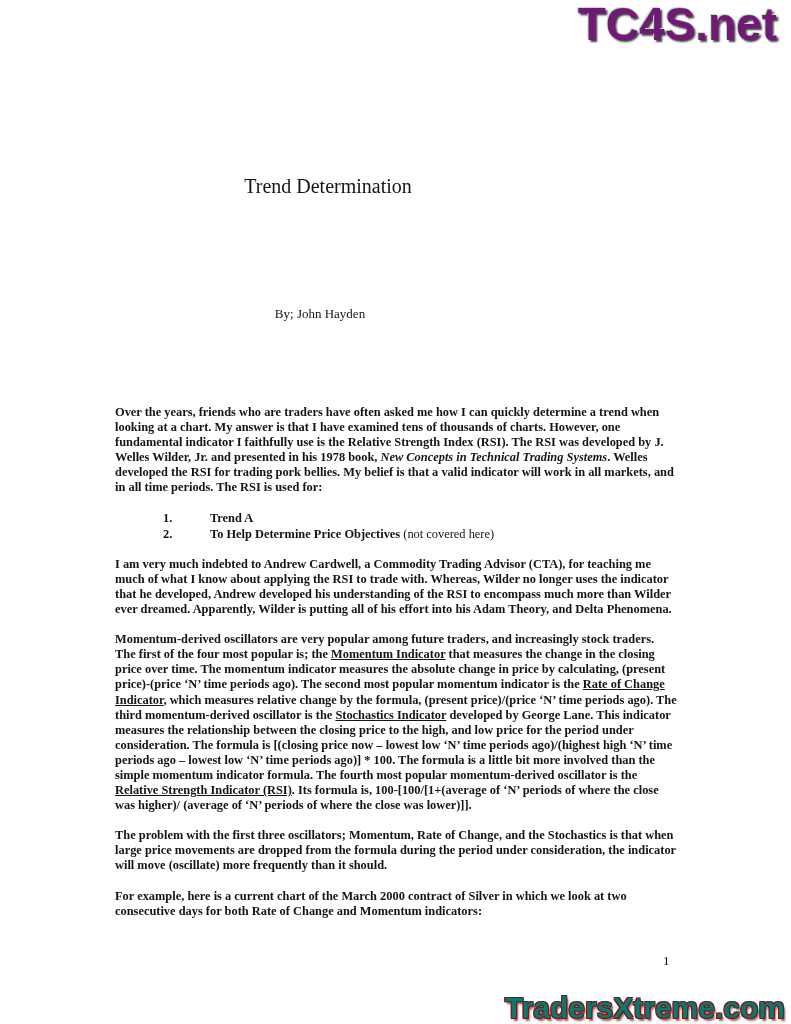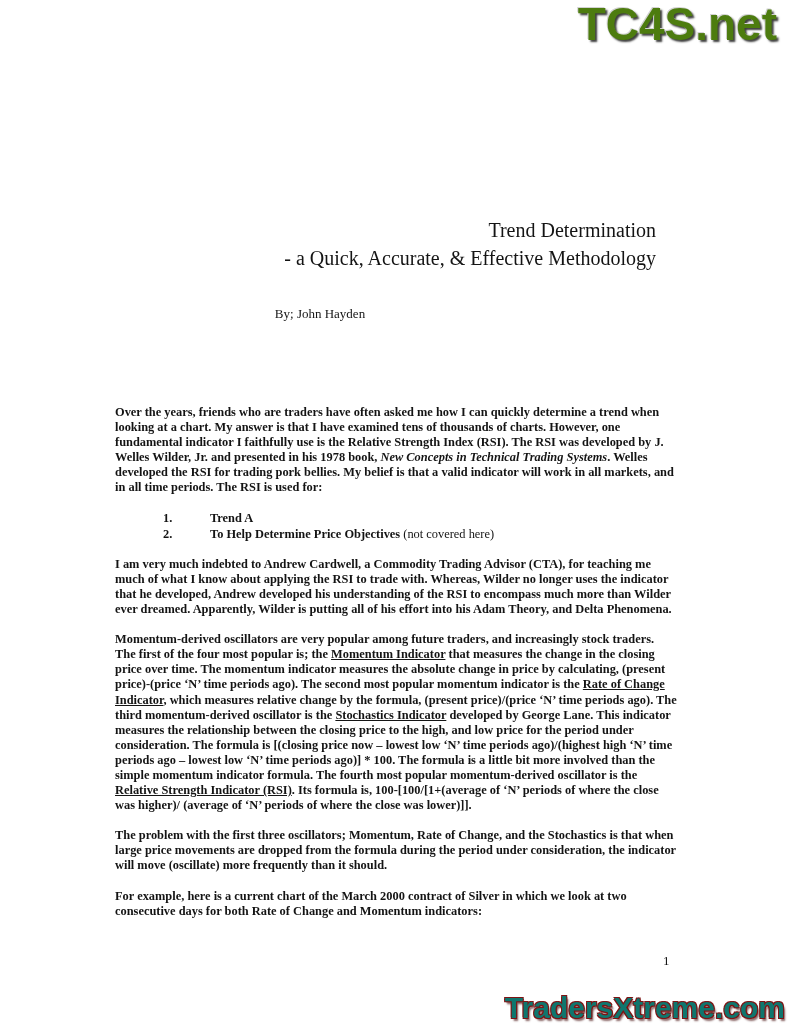--- a/index.html
+++ b/index.html
@@ -9,23 +9,22 @@
     font-family: "Liberation Serif", serif;
     color: #141414;
     position: relative;
     overflow: hidden;
   }
   .page { position: absolute; inset: 0; }
 
   
   .doc-title {
     position: absolute; top: 172px; left: 0; width: 656px;
-    text-align: right; font-size: 20px; line-height: 28px;
+    text-align: center; font-size: 20px; line-height: 28px;
     font-weight: normal;
-    margin-top: 44px;
   }
   .byline {
     position: absolute; top: 306px; left: 0; width: 640px;
     text-align: center; font-size: 13px;
   }
 
   
   .body-text {
     position: absolute; top: 405px; left: 115px; width: 562px;
     font-size: 12.4px; line-height: 15.1px; text-align: left;
@@ -42,21 +41,21 @@
   .page-number {
     position: absolute; top: 953px; left: 663px;
     font-size: 13px;
   }
 
   
   .wm-top {
     position: absolute; top: 0px; right: 14px;
     font-family: "Liberation Sans", sans-serif;
     font-weight: bold; font-size: 46px; line-height: 48px;
-    color: #4d7c0f; letter-spacing: 0px;
+    color: #701a75; letter-spacing: 0px;
     text-shadow: -1px -1px 0 #d2d2d2, 2px 2px 2px #3f3f3f;
     user-select: none;
   }
   .wm-mid {
     position: absolute; top: 486px; left: 50%;
     transform: translateX(-50%);
     font-family: "Liberation Sans", sans-serif;
     font-weight: bold; font-size: 40px; line-height: 44px;
     color: #b51218; letter-spacing: 1px;
     text-shadow:
@@ -81,21 +80,20 @@
 </style>
 </head>
 <body>
 
 <div class="page">
 
   <div class="wm-top">TC4S.net</div>
 
   <div class="doc-title">
     <div>Trend Determination</div>
-    <div>- a Quick, Accurate, &amp; Effective Methodology</div>
   </div>
 
   <div class="byline">By; John Hayden</div>
 
   <div class="body-text">
 
     <p class="para"><span>Over the years, friends who are traders have often asked me how I can quickly determine a trend when looking at a chart. My answer is that I have examined tens of thousands of charts. However, one fundamental indicator I faithfully use is the Relative Strength Index (RSI). The RSI was developed by J. Welles Wilder, Jr. and presented in his 1978 book, </span><span style="font-style: italic;">New Concepts in Technical Trading Systems</span><span>. Welles developed the RSI for trading pork bellies. My belief is that a valid indicator will work in all markets, and in all time periods.  The RSI is used for:</span></p>
 
     <div class="num-list">
       <div class="list-row">

